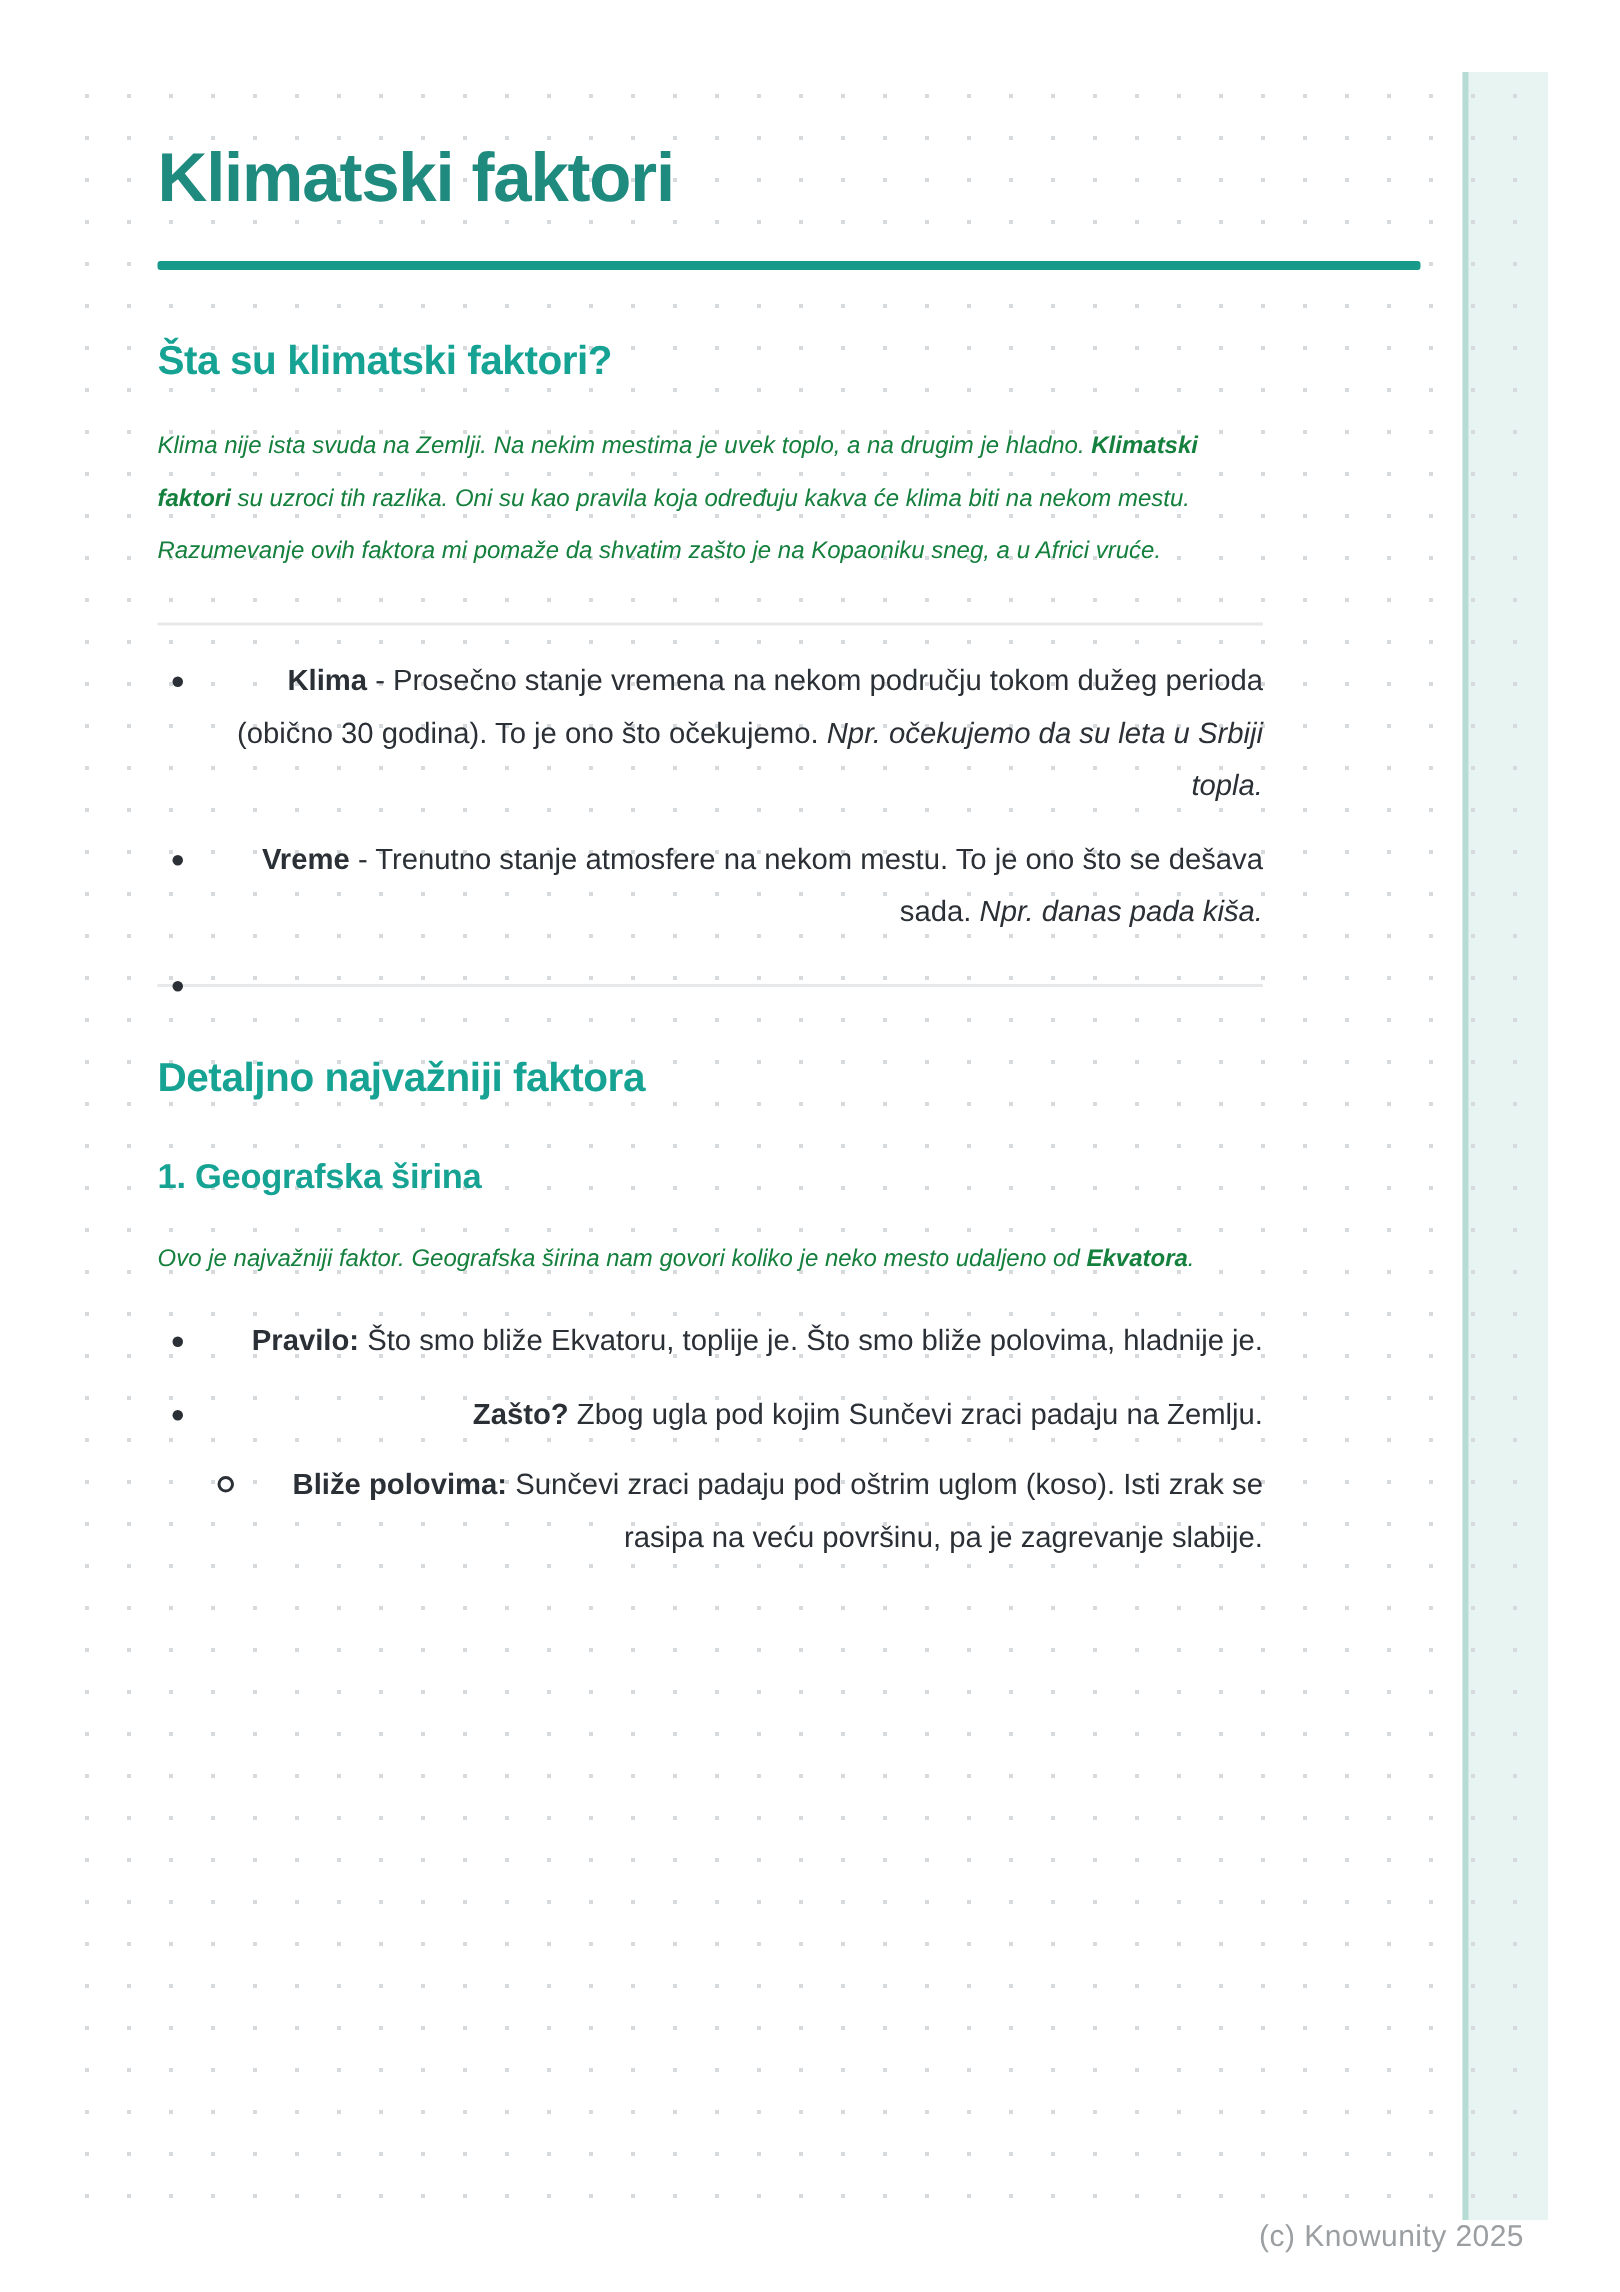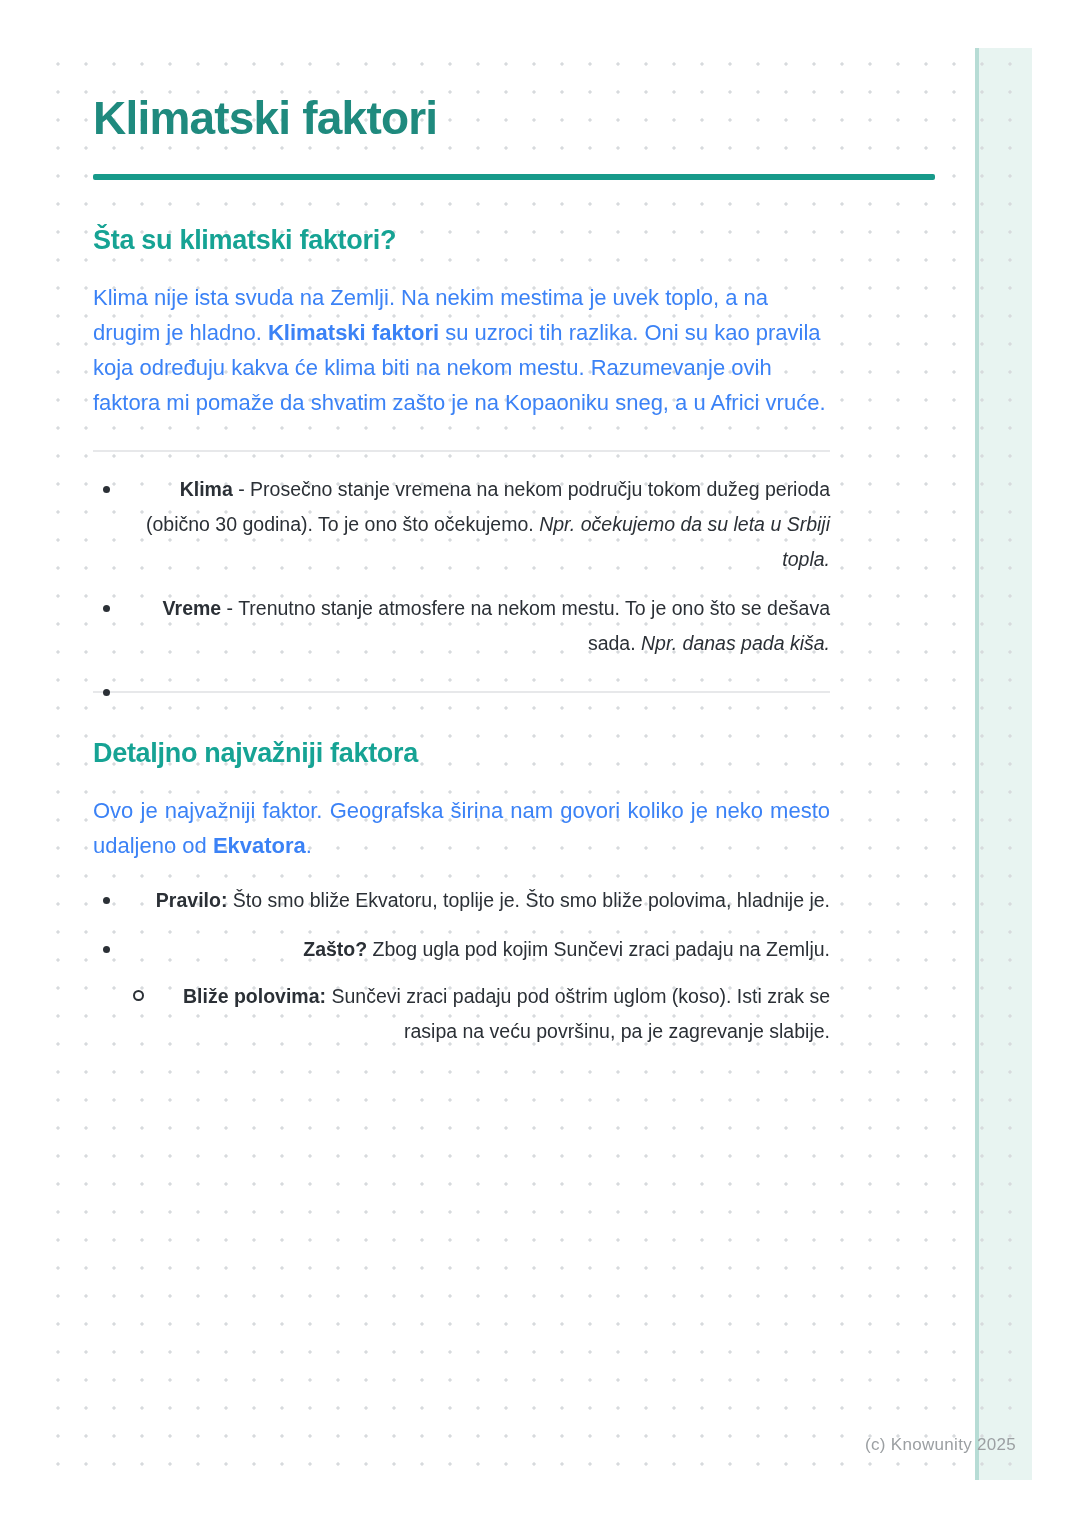--- a/index.html
+++ b/index.html
@@ -33,21 +33,21 @@
     top: 50px;
     width: 992px;
     height: 1430px;
     background-image: radial-gradient(circle, #d7dadd 1.5px, transparent 1.7px);
     background-size: 28px 28px;
     z-index: 1;
     pointer-events: none;
   }
   .content {
     position: absolute;
-    left: 93px;
+    left: 105px;
     top: 92px;
     width: 842px;
     z-index: 2;
   }
   .page-title {
     font-size: 46px;
     line-height: 52px;
     font-weight: bold;
     letter-spacing: -0.8px;
     color: #1f8a7e;
@@ -72,25 +72,26 @@
   }
   .subsection-heading {
     font-size: 23px;
     line-height: 28px;
     font-weight: bold;
     letter-spacing: -0.2px;
     color: #16a394;
     margin: 36px 0 0 0;
   }
   .body-par {
-    font-size: 22px;
+    font-size: 16px;
     line-height: 35px;
     width: 737px;
     margin: 24px 0 0 0;
-    color: #3b82f6;
+    color: #15803d;
+    font-style: italic;
   }
   .body-par.justify {
     text-align: justify;
   }
   .divider {
     width: 737px;
     height: 2px;
     background: #e7e8ea;
     margin-top: 30px;
   }
@@ -141,23 +142,23 @@
     width: 7px;
     height: 7px;
     border-radius: 50%;
     border: 2px solid #2b3036;
     background: transparent;
   }
   .b { font-weight: bold; }
   .i { font-style: italic; }
   .footer-credit {
     position: absolute;
-    top: 1435px;
+    top: 1480px;
     right: 64px;
-    font-size: 17px;
+    font-size: 20px;
     color: #9b9fa2;
     z-index: 3;
     letter-spacing: 0.3px;
   }
 </style>
 </head>
 <body>
 
 <div class="side-stripe"></div>
 <div class="dot-layer"></div>
@@ -183,20 +184,21 @@
     </li>
     <li>
       <span class="bullet-dot"></span>
     </li>
   </ul>
 
   <div class="divider"></div>
 
   <h2 class="section-heading">Detaljno najvažniji faktora</h2>
 
+  <h3 class="subsection-heading">1. Geografska širina</h3>
   <p class="body-par justify"><span>Ovo je najvažniji faktor. Geografska širina nam govori koliko je neko mesto udaljeno od </span><span class="b">Ekvatora</span><span>.</span></p>
 
   <ul class="list">
     <li>
       <span class="bullet-dot"></span>
       <span><span class="b">Pravilo:</span><span> Što smo bliže Ekvatoru, toplije je. Što smo bliže polovima, hladnije je.</span></span>
     </li>
     <li>
       <span class="bullet-dot"></span>
       <span><span class="b">Zašto?</span><span> Zbog ugla pod kojim Sunčevi zraci padaju na Zemlju.</span></span>

